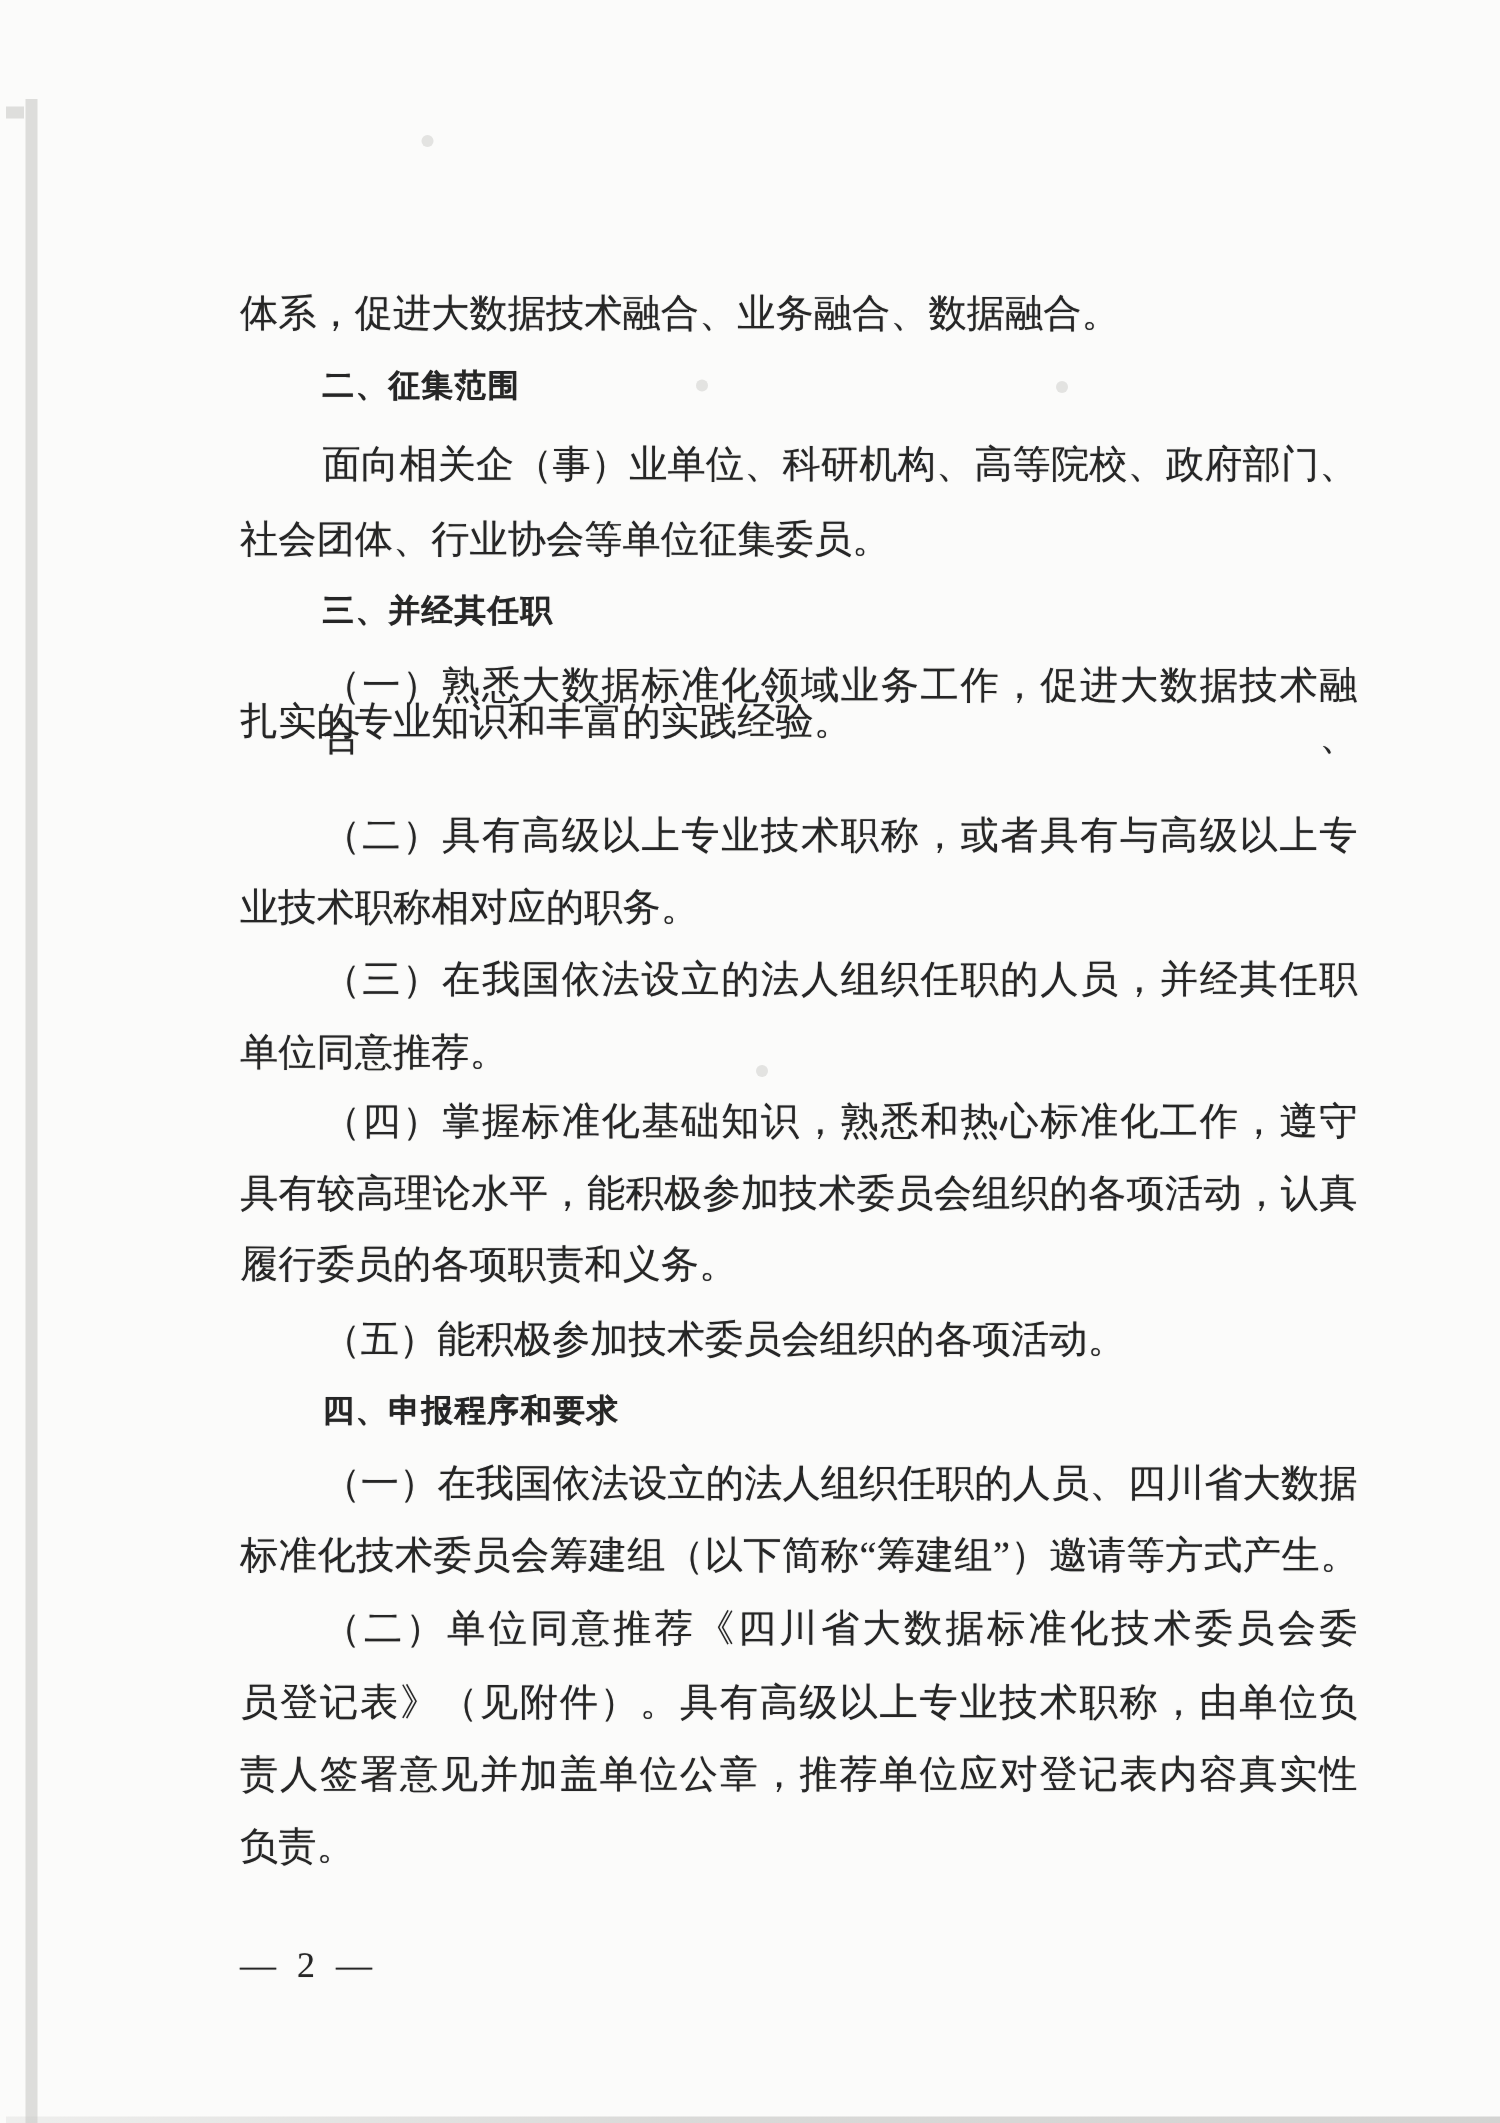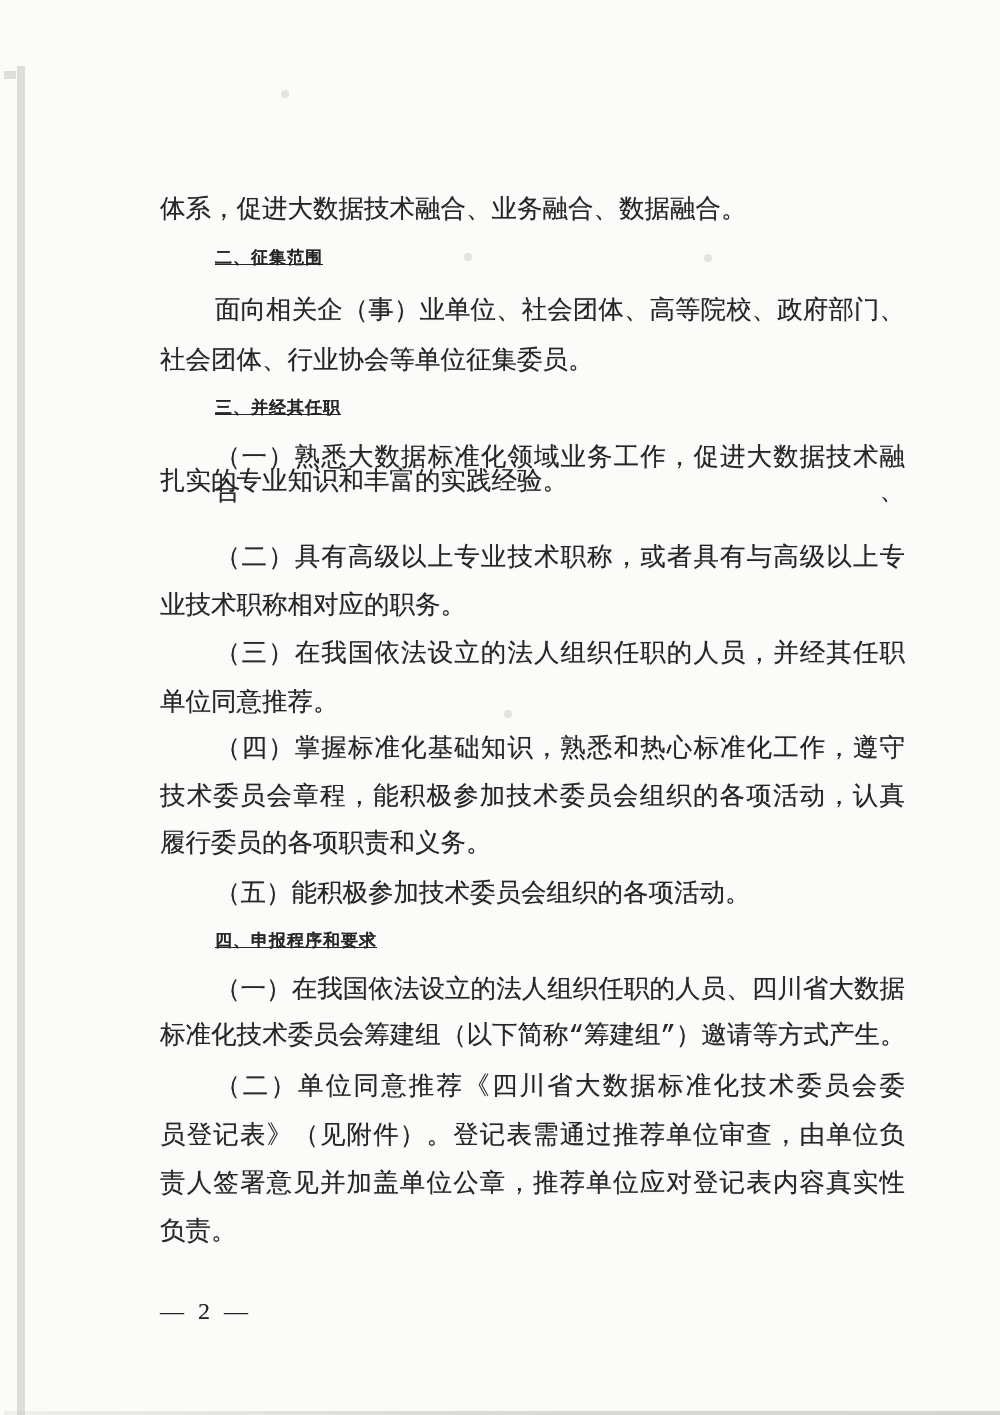--- a/index.html
+++ b/index.html
@@ -65,29 +65,27 @@
     width:698px;
   }
   .justify{
     white-space:normal;
     text-align:justify;
     text-align-last:justify;
     text-justify:inter-ideograph;
   }
   .tight{
     letter-spacing:-0.6px;
-    font-family:Liberation Mono, monospace;
   }
   .heading{
     font-family:"Liberation Sans","DejaVu Sans",sans-serif;
     font-weight:bold;
-    font-size:17px;
+    font-size:21px;
     letter-spacing:1px;
     text-shadow:0 0 0.5px rgba(30,30,30,.6);
-    text-decoration:underline;
   }
   .pagenum{
     position:absolute;
     left:152px;
     top:1290px;
     font-size:24px;
     color:var(--ink);
     letter-spacing:4px;
     text-shadow:0 0 0.6px rgba(45,45,45,.5);
   }
@@ -101,37 +99,37 @@
   <div class="scan-hnotch"></div>
   <div class="scan-bottom"></div>
   <div class="speck" style="left:277px;top:86px;"></div>
   <div class="speck" style="left:460px;top:249px;"></div>
   <div class="speck" style="left:700px;top:250px;"></div>
   <div class="speck" style="left:500px;top:706px;"></div>
 
   <main>
     <div class="line" style="top:184px">体系，促进大数据技术融合、业务融合、数据融合。</div>
     <div class="line heading indent" style="top:233px">二、征集范围</div>
-    <div class="line indent justify" style="top:285px">面向相关企（事）业单位、社会团体、高等院校、政府部门、</div>
+    <div class="line indent justify" style="top:285px">面向相关企（事）业单位、科研机构、高等院校、政府部门、</div>
     <div class="line" style="top:335px">社会团体、行业协会等单位征集委员。</div>
     <div class="line heading indent" style="top:383px">三、并经其任职</div>
     <div class="line indent justify" style="top:432px">（一）熟悉大数据标准化领域业务工作，促进大数据技术融合、</div>
     <div class="line" style="top:456px">扎实的专业知识和丰富的实践经验。</div>
     <div class="line indent justify" style="top:532px">（二）具有高级以上专业技术职称，或者具有与高级以上专</div>
     <div class="line" style="top:580px">业技术职称相对应的职务。</div>
     <div class="line indent justify" style="top:628px">（三）在我国依法设立的法人组织任职的人员，并经其任职</div>
     <div class="line" style="top:677px">单位同意推荐。</div>
     <div class="line indent justify" style="top:723px">（四）掌握标准化基础知识，熟悉和热心标准化工作，遵守</div>
-    <div class="line justify" style="top:771px">技术委员会章程，能积极参加技术委员会组织的各项活动，认真</div>
+    <div class="line justify" style="top:771px">具有较高理论水平，能积极参加技术委员会组织的各项活动，认真</div>
     <div class="line" style="top:818px">履行委员的各项职责和义务。</div>
     <div class="line indent" style="top:868px">（五）能积极参加技术委员会组织的各项活动。</div>
     <div class="line heading indent" style="top:916px">四、申报程序和要求</div>
     <div class="line indent justify" style="top:964px">（一）在我国依法设立的法人组织任职的人员、四川省大数据</div>
     <div class="line justify tight" style="top:1012px">标准化技术委员会筹建组（以下简称“筹建组”）邀请等方式产生。</div>
     <div class="line indent justify" style="top:1061px">（二）单位同意推荐《四川省大数据标准化技术委员会委</div>
-    <div class="line justify" style="top:1110px">员登记表》（见附件）。登记表需通过推荐单位审查，由单位负</div>
+    <div class="line justify" style="top:1110px">员登记表》（见附件）。具有高级以上专业技术职称，由单位负</div>
     <div class="line justify" style="top:1158px">责人签署意见并加盖单位公章，推荐单位应对登记表内容真实性</div>
     <div class="line" style="top:1206px">负责。</div>
   </main>
 
   <div class="pagenum">— 2 —</div>
 
 </div>
 
 </body></html>

